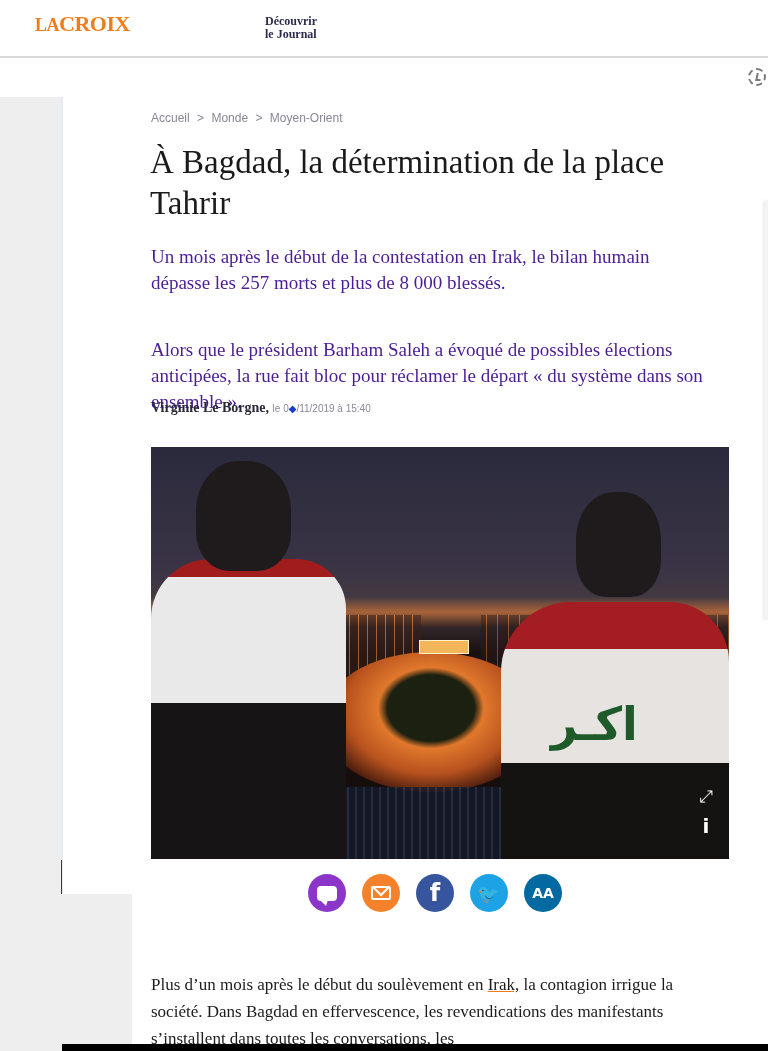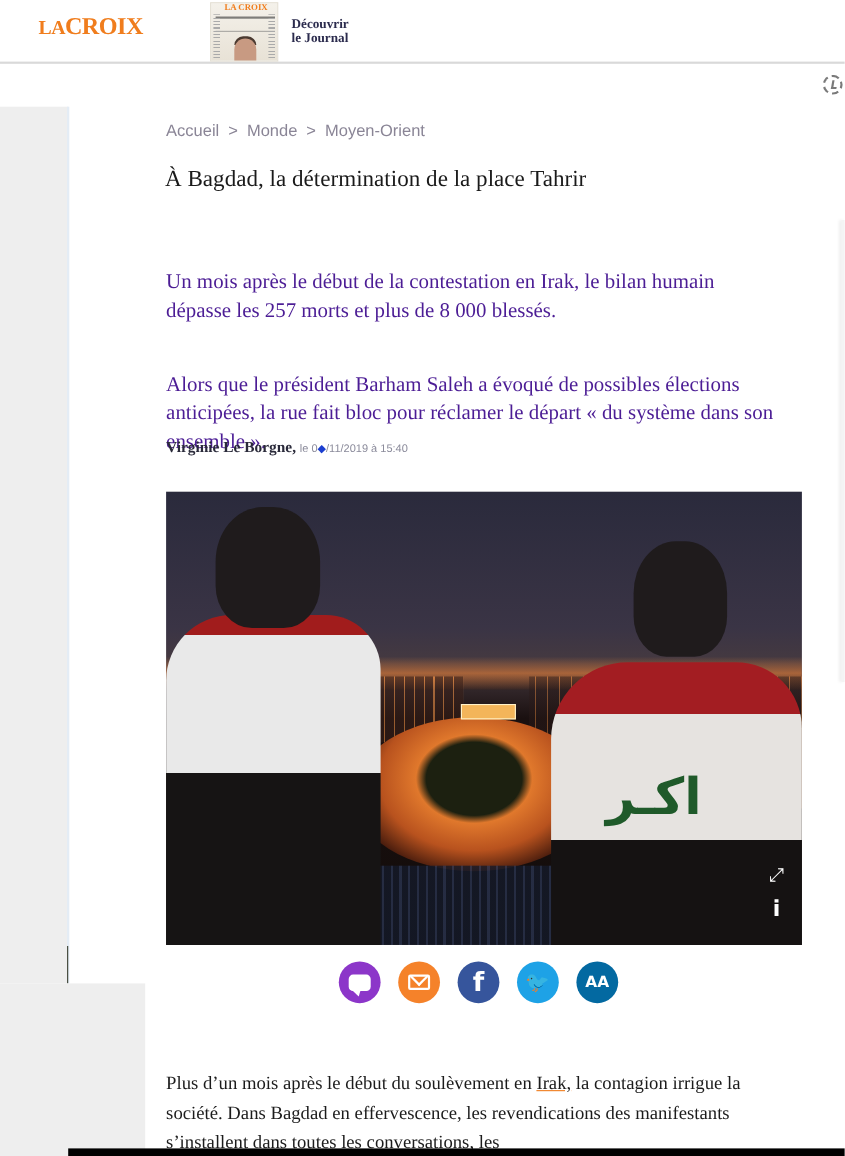--- a/index.html
+++ b/index.html
@@ -22,23 +22,23 @@
     .history-icon::after { content: ""; position: absolute; left: 6px; top: 3px; width: 3px; height: 6px; border-left: 2px solid #7a7a7a; border-bottom: 2px solid #7a7a7a; transform: skewX(-10deg); }
 
     
     .left-gray { position: absolute; left: 0; top: 97px; width: 62px; height: 797px; background: #eeeeee; }
     .left-gray-bottom { position: absolute; left: 0; top: 894px; width: 132px; height: 157px; background: #eeeeee; }
     .left-line { position: absolute; left: 61px; top: 97px; width: 2px; height: 797px; background: #e3ecf5; }
     .left-line-dark { position: absolute; left: 61px; top: 860px; width: 1px; height: 34px; background: #3a4030; }
     .right-panel { position: absolute; left: 765px; top: 200px; width: 3px; height: 420px; background: #f4f4f4; box-shadow: -2px 0 3px rgba(0,0,0,0.08); }
 
     
-    .breadcrumb { position: absolute; left: 151px; top: 111px; font-family: "Liberation Sans", sans-serif; font-size: 15px; color: #8a8596; }
+    .breadcrumb { position: absolute; left: 151px; top: 111px; font-family: "Liberation Sans", sans-serif; font-size: 12px; color: #8a8596; }
     .breadcrumb span { margin-right: 4px; }
-    .title { position: absolute; left: 150px; top: 142px; width: 560px; font-family: "Liberation Serif", serif; font-size: 21px; line-height: 41px; color: #1a1a1a; font-weight: normal; }
+    .title { position: absolute; left: 150px; top: 142px; width: 560px; font-family: "Liberation Serif", serif; font-size: 33px; line-height: 41px; color: #1a1a1a; font-weight: normal; }
     .lead { position: absolute; left: 151px; width: 560px; font-family: "Liberation Serif", serif; font-size: 19px; line-height: 26px; color: #4c1d95; }
     .lead1 { top: 244px; }
     .lead2 { top: 307px; margin-top: 30px; }
     .byline { position: absolute; left: 151px; top: 400px; font-family: "Liberation Serif", serif; font-size: 14px; }
     .byline .author { font-weight: bold; color: #2a2a3a; }
     .byline .date { font-family: "Liberation Sans", sans-serif; font-size: 10px; color: #8a8a9a; }
     .byline .date .mark { color: #1b3ed0; }
 
     
     .photo { position: absolute; left: 151px; top: 447px; width: 578px; height: 412px; overflow: hidden; background: linear-gradient(180deg,#2a2a3c 0%,#3a3445 30%,#463a40 38%,#1a1010 50%,#120c0a 100%); }
@@ -75,28 +75,20 @@
     .body-text .link { color: #1c1c1c; text-decoration: underline; text-decoration-color: #f07d1d; }
 
     .bottom-bar { position: absolute; left: 62px; top: 1044px; width: 706px; height: 7px; background: #000; }
   </style>
 </head>
 <body>
 
 <header class="topbar">
   <div class="logo">
     <span class="small">LA</span><span>CROIX</span>
-  </div>
-  <div class="journal-thumb">
-    <div class="mini-logo">LA CROIX</div>
-    <div class="lines"></div>
-    <div class="col" style="left:2px"></div>
-    <div class="col" style="left:52px"></div>
-    <div class="hair"></div>
-    <div class="face"></div>
   </div>
   <div class="discover">
     <div>Découvrir</div>
     <div>le Journal</div>
   </div>
 </header>
 
 <div class="history-icon"></div>
 
 <div class="left-gray"></div>

